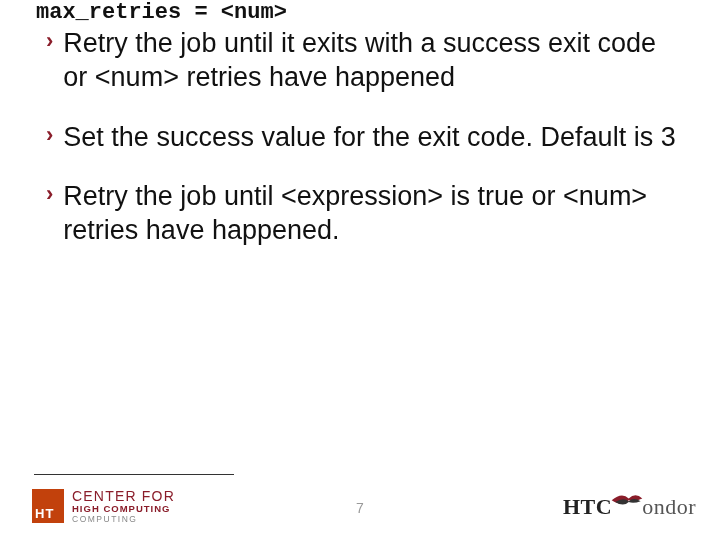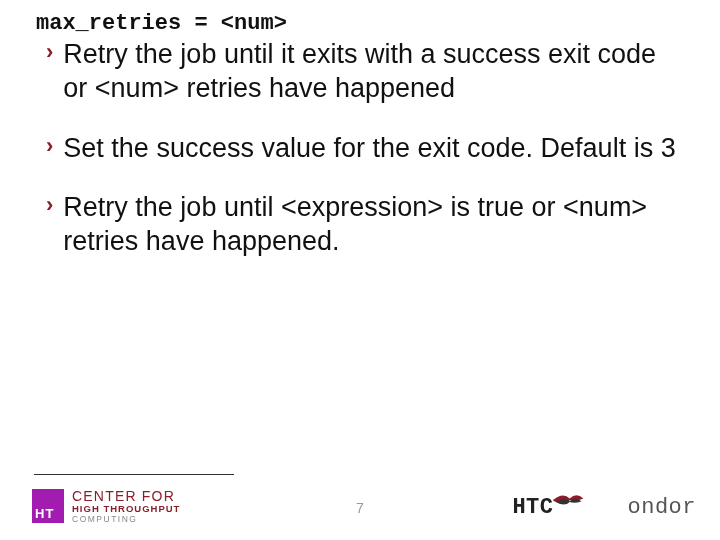--- a/index.html
+++ b/index.html
@@ -9,21 +9,20 @@
     font-size: 34px;
     font-weight: bold;
     color: #8a1d2a;
     text-align: center;
     padding: 10px 20px 14px 20px;
     line-height: 1.15;
   }
   .content {
     padding: 0 36px 0 36px;
     flex: 1;
-    margin-top: 11px;
   }
   .code-line {
     font-family: "Courier New", Courier, monospace;
     font-weight: bold;
     font-size: 22px;
     color: #111;
     margin-bottom: 2px;
   }
   .bullet {
     display: flex;
@@ -63,21 +62,21 @@
     position: absolute;
     left: 32px;
     bottom: 6px;
     display: flex;
     align-items: flex-start;
     gap: 8px;
   }
   .ht-badge {
     width: 32px;
     height: 34px;
-    background: #a21caf;
+    background: #c2410c;
     color: #fff;
     font-size: 13px;
     font-weight: bold;
     display: flex;
     align-items: flex-end;
     justify-content: flex-start;
     padding: 2px 3px;
     letter-spacing: 1px;
     position: relative;
   }
@@ -99,24 +98,23 @@
     color: #999;
   }
   .logo-right {
     position: absolute;
     right: 24px;
     bottom: 6px;
     display: flex;
     align-items: center;
   }
   .htc-text {
-    font-family: Liberation Mono, monospace;
+    font-family: Liberation Serif, serif;
     font-size: 22px;
     letter-spacing: 0.5px;
-    margin-left: 44px;
   }
   .htc-bold { font-weight: bold; color: #222; }
   .htc-light { font-weight: normal; color: #555; text-align: center; }
   .bird {
     width: 34px;
     height: 24px;
     margin: 0 -2px 10px -2px;
   }
 </style>
 </head>
@@ -144,21 +142,21 @@
 
   </div>
 
   <div class="footer">
     <div class="footer-line"></div>
 
     <div class="logo-left">
       <div class="ht-badge">HT</div>
       <div class="ht-text">
         <div class="ht-small">CENTER FOR</div>
-        <div class="ht-big">HIGH THROUGHPUT</div>
+        <div class="ht-big">HIGH COMPUTING</div>
         <div class="ht-sub">COMPUTING</div>
       </div>
     </div>
 
     <div class="page-num">7</div>
 
     <div class="logo-right">
       <span class="htc-text htc-bold">HTC</span>
       <svg class="bird" viewBox="0 0 40 28">
         <path d="M2 12 Q 14 2 22 10 Q 30 2 38 10 Q 30 14 22 12 Q 14 20 2 12 Z" fill="#8a1d2a"></path>

